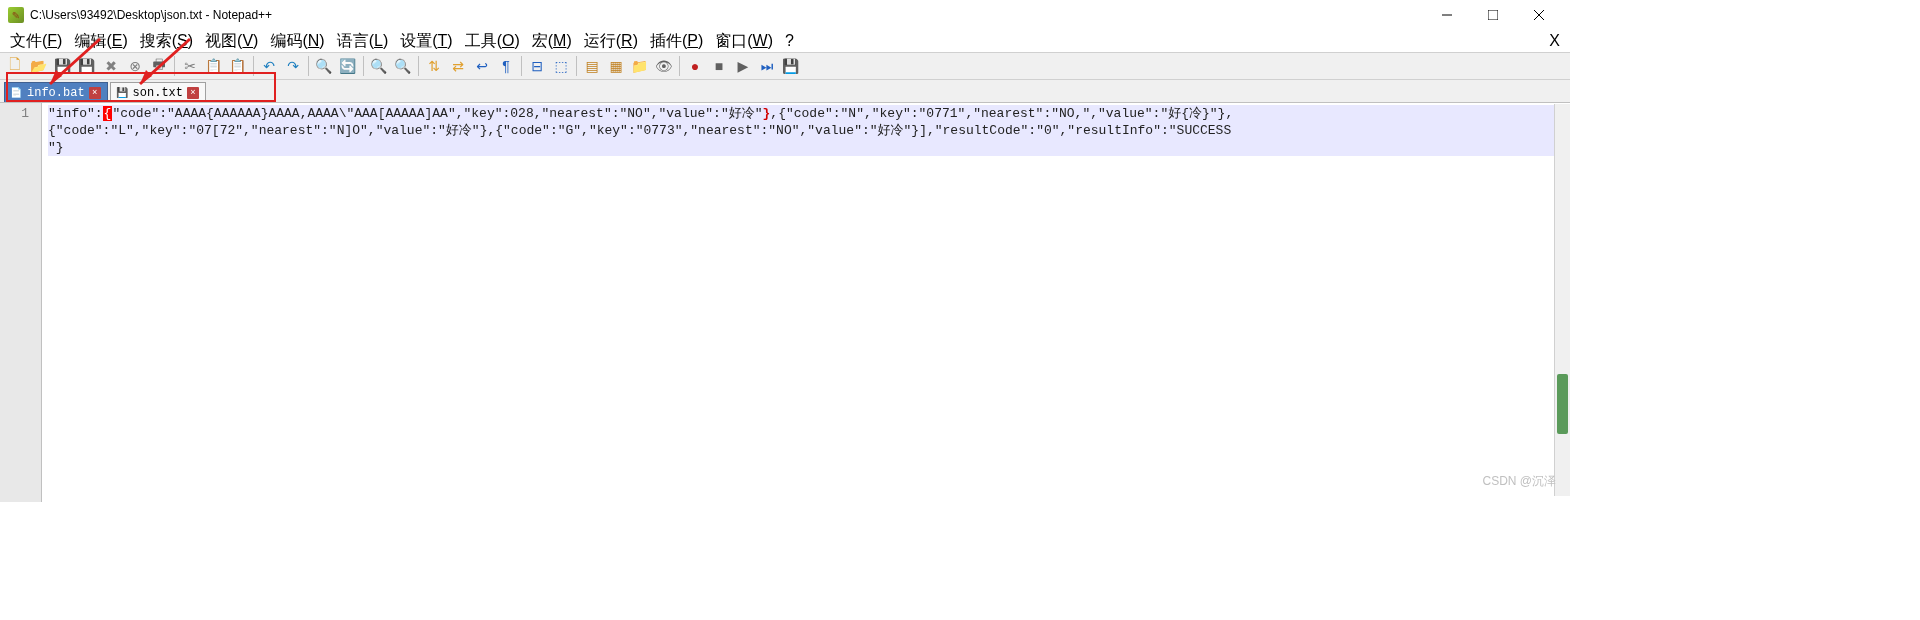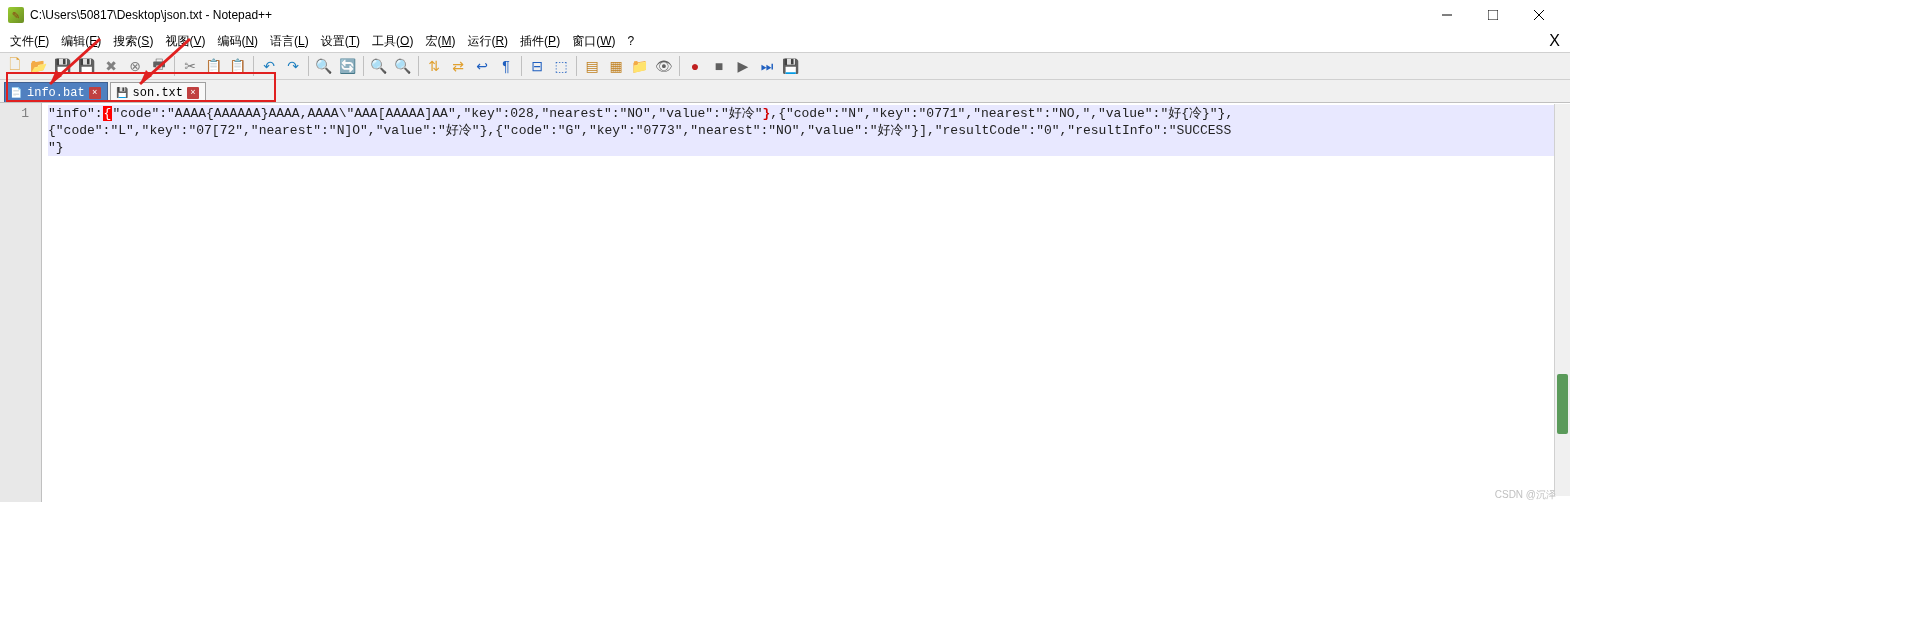--- a/index.html
+++ b/index.html
@@ -7,21 +7,21 @@
 
 .titlebar { height: 30px; display: flex; align-items: center; padding: 0 8px; background: #fff; }
 .app-icon { width: 16px; height: 16px; margin-right: 6px; background: linear-gradient(135deg,#9acd32,#6b8e23); border-radius: 2px; display:flex; align-items:center; justify-content:center; }
 .app-icon::after { content:"✎"; font-size:10px; color:#8b4513; }
 .title-text { font-size: 12px; color: #000; }
 .win-controls { margin-left: auto; display: flex; }
 .win-btn { width: 46px; height: 30px; display: flex; align-items: center; justify-content: center; font-size: 11px; cursor: pointer; }
 .win-btn svg { width: 10px; height: 10px; }
 
 .menubar { height: 22px; display: flex; align-items: center; padding: 0 4px; background: #fff; position: relative; }
-.menu-item { padding: 2px 6px; font-size: 12px; cursor: pointer; }
+.menu-item { padding: 2px 6px; font-size: 16px; cursor: pointer; }
 .menu-item u { text-decoration: underline; }
 .menubar .close-x { position: absolute; right: 10px; font-size: 16px; cursor: pointer; }
 
 .toolbar { height: 28px; display: flex; align-items: center; padding: 2px 4px; background: #f0f0f0; border-top: 1px solid #d0d0d0; border-bottom: 1px solid #d0d0d0; gap: 2px; }
 .tbtn { width: 22px; height: 22px; display: flex; align-items: center; justify-content: center; cursor: pointer; border: 1px solid transparent; border-radius: 2px; font-size: 14px; }
 .tsep { width: 1px; height: 20px; background: #c0c0c0; margin: 0 2px; }
 
 .tabbar { height: 22px; display: flex; align-items: flex-end; background: #f0f0f0; padding-left: 4px; position: relative; }
 .tab { height: 20px; display: flex; align-items: center; padding: 0 6px; font-family: "Consolas","Courier New",monospace; font-size: 12px; border: 1px solid #a0a0a0; border-bottom: none; margin-right: 2px; cursor: pointer; gap: 4px; }
 .tab.inactive { background: #5080c0; color: #fff; border-color: #406090; }
@@ -38,28 +38,28 @@
 .brace-red { color: #d00000; font-weight: bold; }
 
 .annotation-box { position: absolute; border: 2px solid #e02020; pointer-events: none; }
 .arrow { position: absolute; pointer-events: none; }
 .arrow line { stroke: #e02020; stroke-width: 3; }
 .arrow polygon { fill: #e02020; }
 
 .scrollbar-v { position: absolute; right: 0; top: 104px; bottom: 12px; width: 16px; background: #f0f0f0; border-left: 1px solid #d0d0d0; }
 .scroll-thumb { position: absolute; top: 270px; height: 60px; left: 2px; right: 2px; background: #5a9a5a; border-radius: 2px; }
 
-.watermark { position: absolute; right: 14px; bottom: 6px; font-size: 10px; color: #c0c0c0; }
+.watermark { position: absolute; right: 14px; bottom: 18px; font-size: 12px; color: #c0c0c0; }
 </style>
 </head>
 <body>
 
 <div class="titlebar">
   <span class="app-icon"></span>
-  <span class="title-text">C:\Users\50817\Desktop\json.txt - Notepad++</span>
+  <span class="title-text">C:\Users\93492\Desktop\json.txt - Notepad++</span>
   <div class="win-controls">
     <div class="win-btn">
         <svg viewBox="0 0 10 10">
           <line x1="0" y1="5" x2="10" y2="5" stroke="#000" stroke-width="1"></line>
         </svg>
       </div>
     <div class="win-btn">
         <svg viewBox="0 0 10 10">
           <rect x="0" y="0" width="10" height="10" fill="none" stroke="#000" stroke-width="1"></rect>
         </svg>

